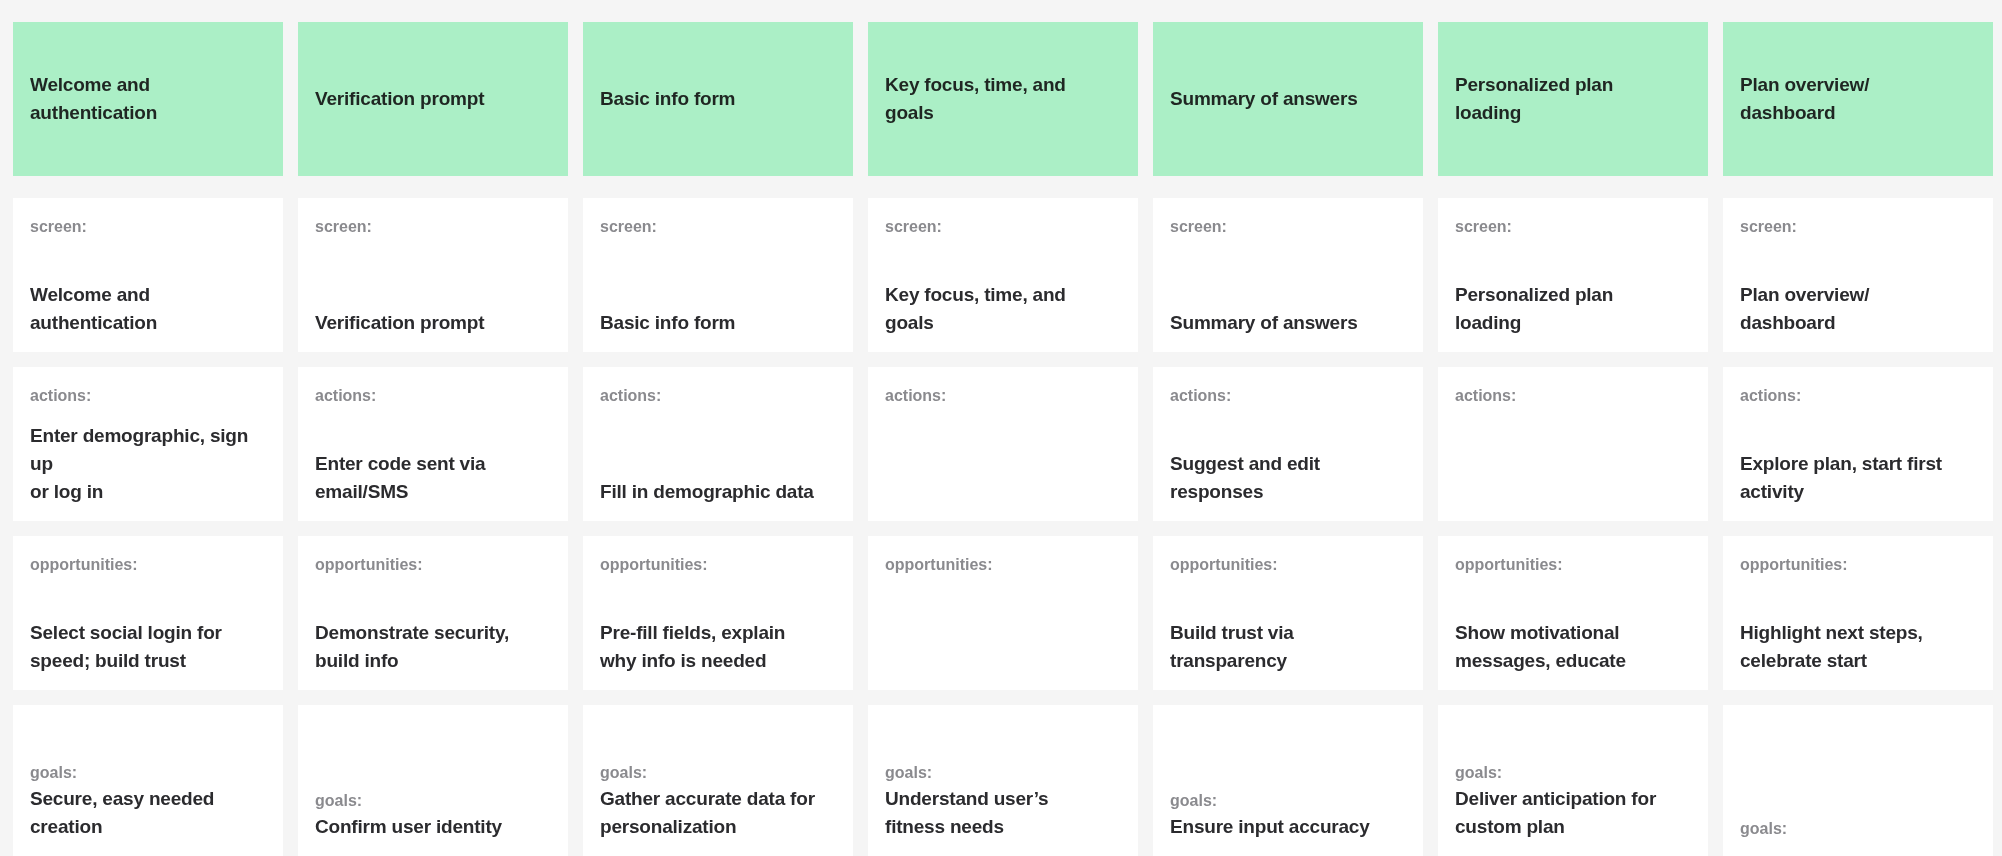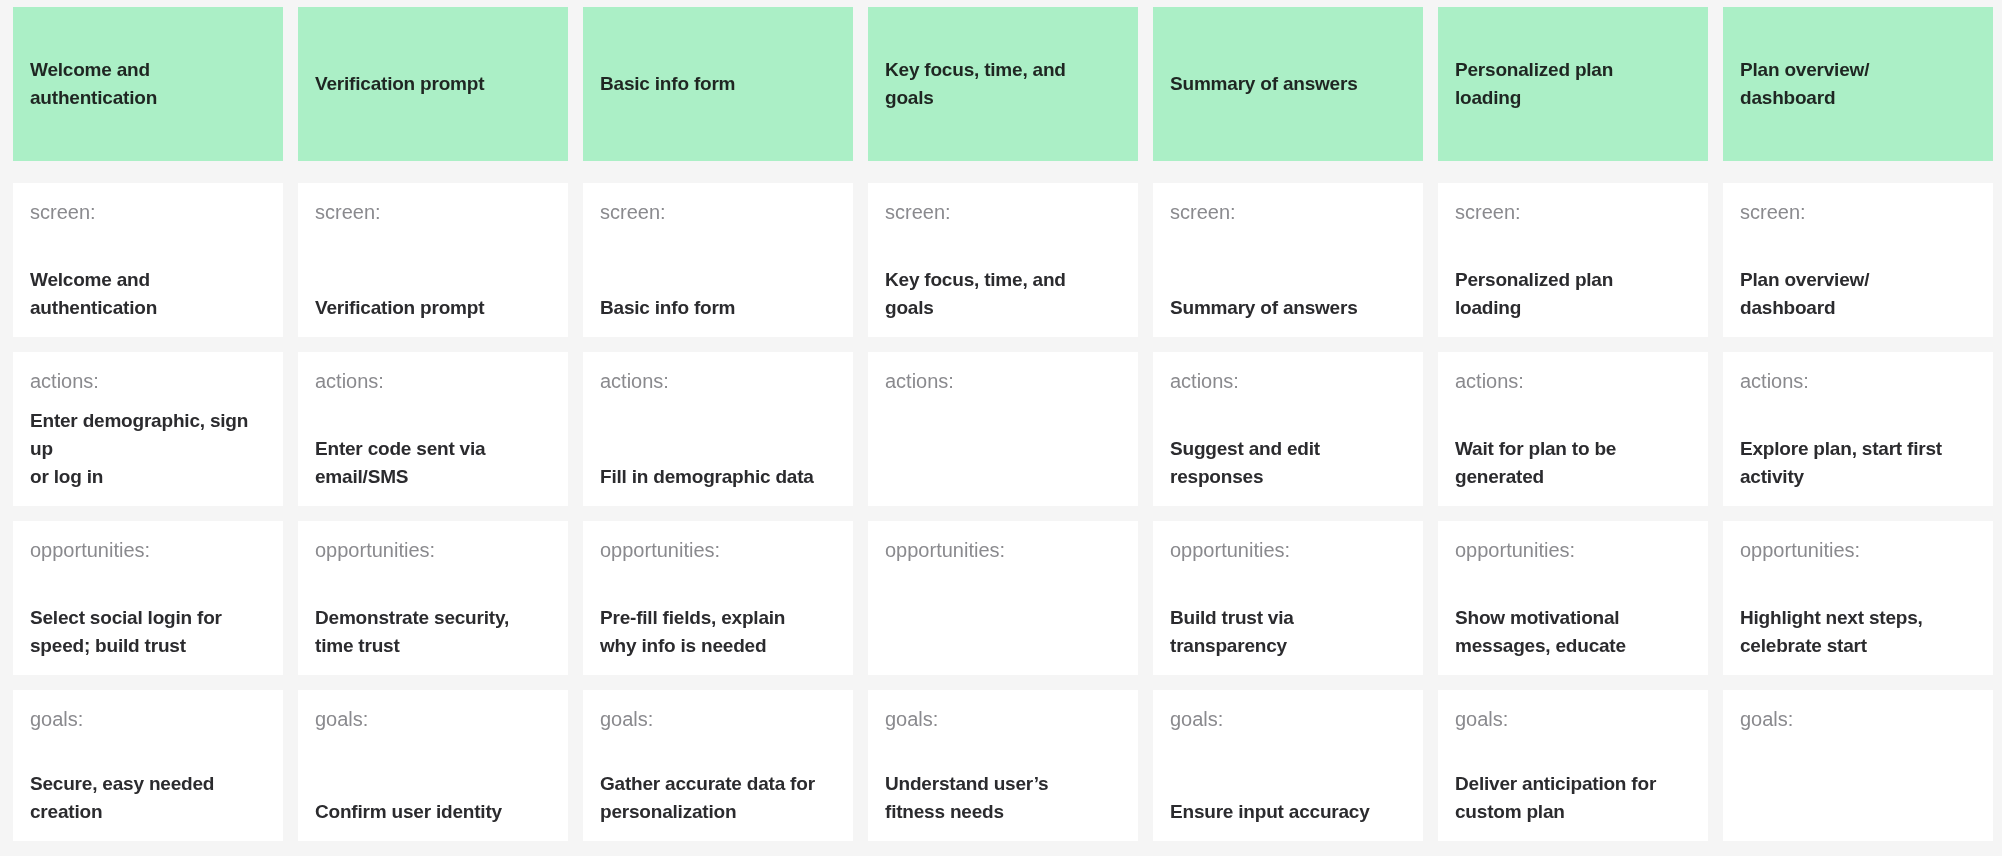--- a/index.html
+++ b/index.html
@@ -12,21 +12,21 @@
   }
   *{box-sizing:border-box;margin:0;padding:0;}
   html,body{width:2002px;height:856px;overflow:hidden;}
   body{
     background:var(--bg);
     font-family:"Liberation Sans", sans-serif;
   }
   .board{
     position:relative;
     width:2002px;height:856px;
-    padding:7px 0 0 13px;
+    padding:22px 0 0 13px;
     display:flex;
     gap:15px;
   }
   .column{
     width:270px;
     flex:none;
     display:flex;
     flex-direction:column;
   }
   .card{
@@ -38,33 +38,33 @@
     display:flex;
     flex-direction:column;
     justify-content:space-between;
   }
   .card.header{
     background:var(--green);
     margin-bottom:22px;
     justify-content:center;
     padding:0 17px;
   }
-  .card.goals{height:151px;margin-bottom:0;}
+  .card.goals{height:151px;margin-bottom:0;justify-content:flex-end;}
   .title{
     font-size:19px;
     line-height:28px;
     font-weight:700;
     letter-spacing:-0.2px;
     color:var(--title);
     white-space:pre-line;
   }
   .label{
-    font-size:20px;
+    font-size:16px;
     line-height:24px;
-    font-weight:400;
+    font-weight:700;
     color:var(--label);
   }
   .value{
     font-size:19px;
     line-height:28px;
     font-weight:700;
     letter-spacing:-0.2px;
     color:var(--value);
     white-space:pre-line;
   }
@@ -110,21 +110,21 @@
       <div class="value">Verification prompt</div>
     </div>
     <div class="card">
       <div class="label">actions:</div>
       <div class="value">Enter code sent via
 email/SMS</div>
     </div>
     <div class="card">
       <div class="label">opportunities:</div>
       <div class="value">Demonstrate security,
-time trust</div>
+build info</div>
     </div>
     <div class="card goals">
       <div class="label">goals:</div>
       <div class="value">Confirm user identity</div>
     </div>
   </div>
 
   <div class="column">
     <div class="card header">
       <div class="title">Basic info form</div>
@@ -201,22 +201,20 @@
       <div class="title">Personalized plan
 loading</div>
     </div>
     <div class="card">
       <div class="label">screen:</div>
       <div class="value">Personalized plan
 loading</div>
     </div>
     <div class="card">
       <div class="label">actions:</div>
-      <div class="value">Wait for plan to be
-generated</div>
     </div>
     <div class="card">
       <div class="label">opportunities:</div>
       <div class="value">Show motivational
 messages, educate</div>
     </div>
     <div class="card goals">
       <div class="label">goals:</div>
       <div class="value">Deliver anticipation for
 custom plan</div>

